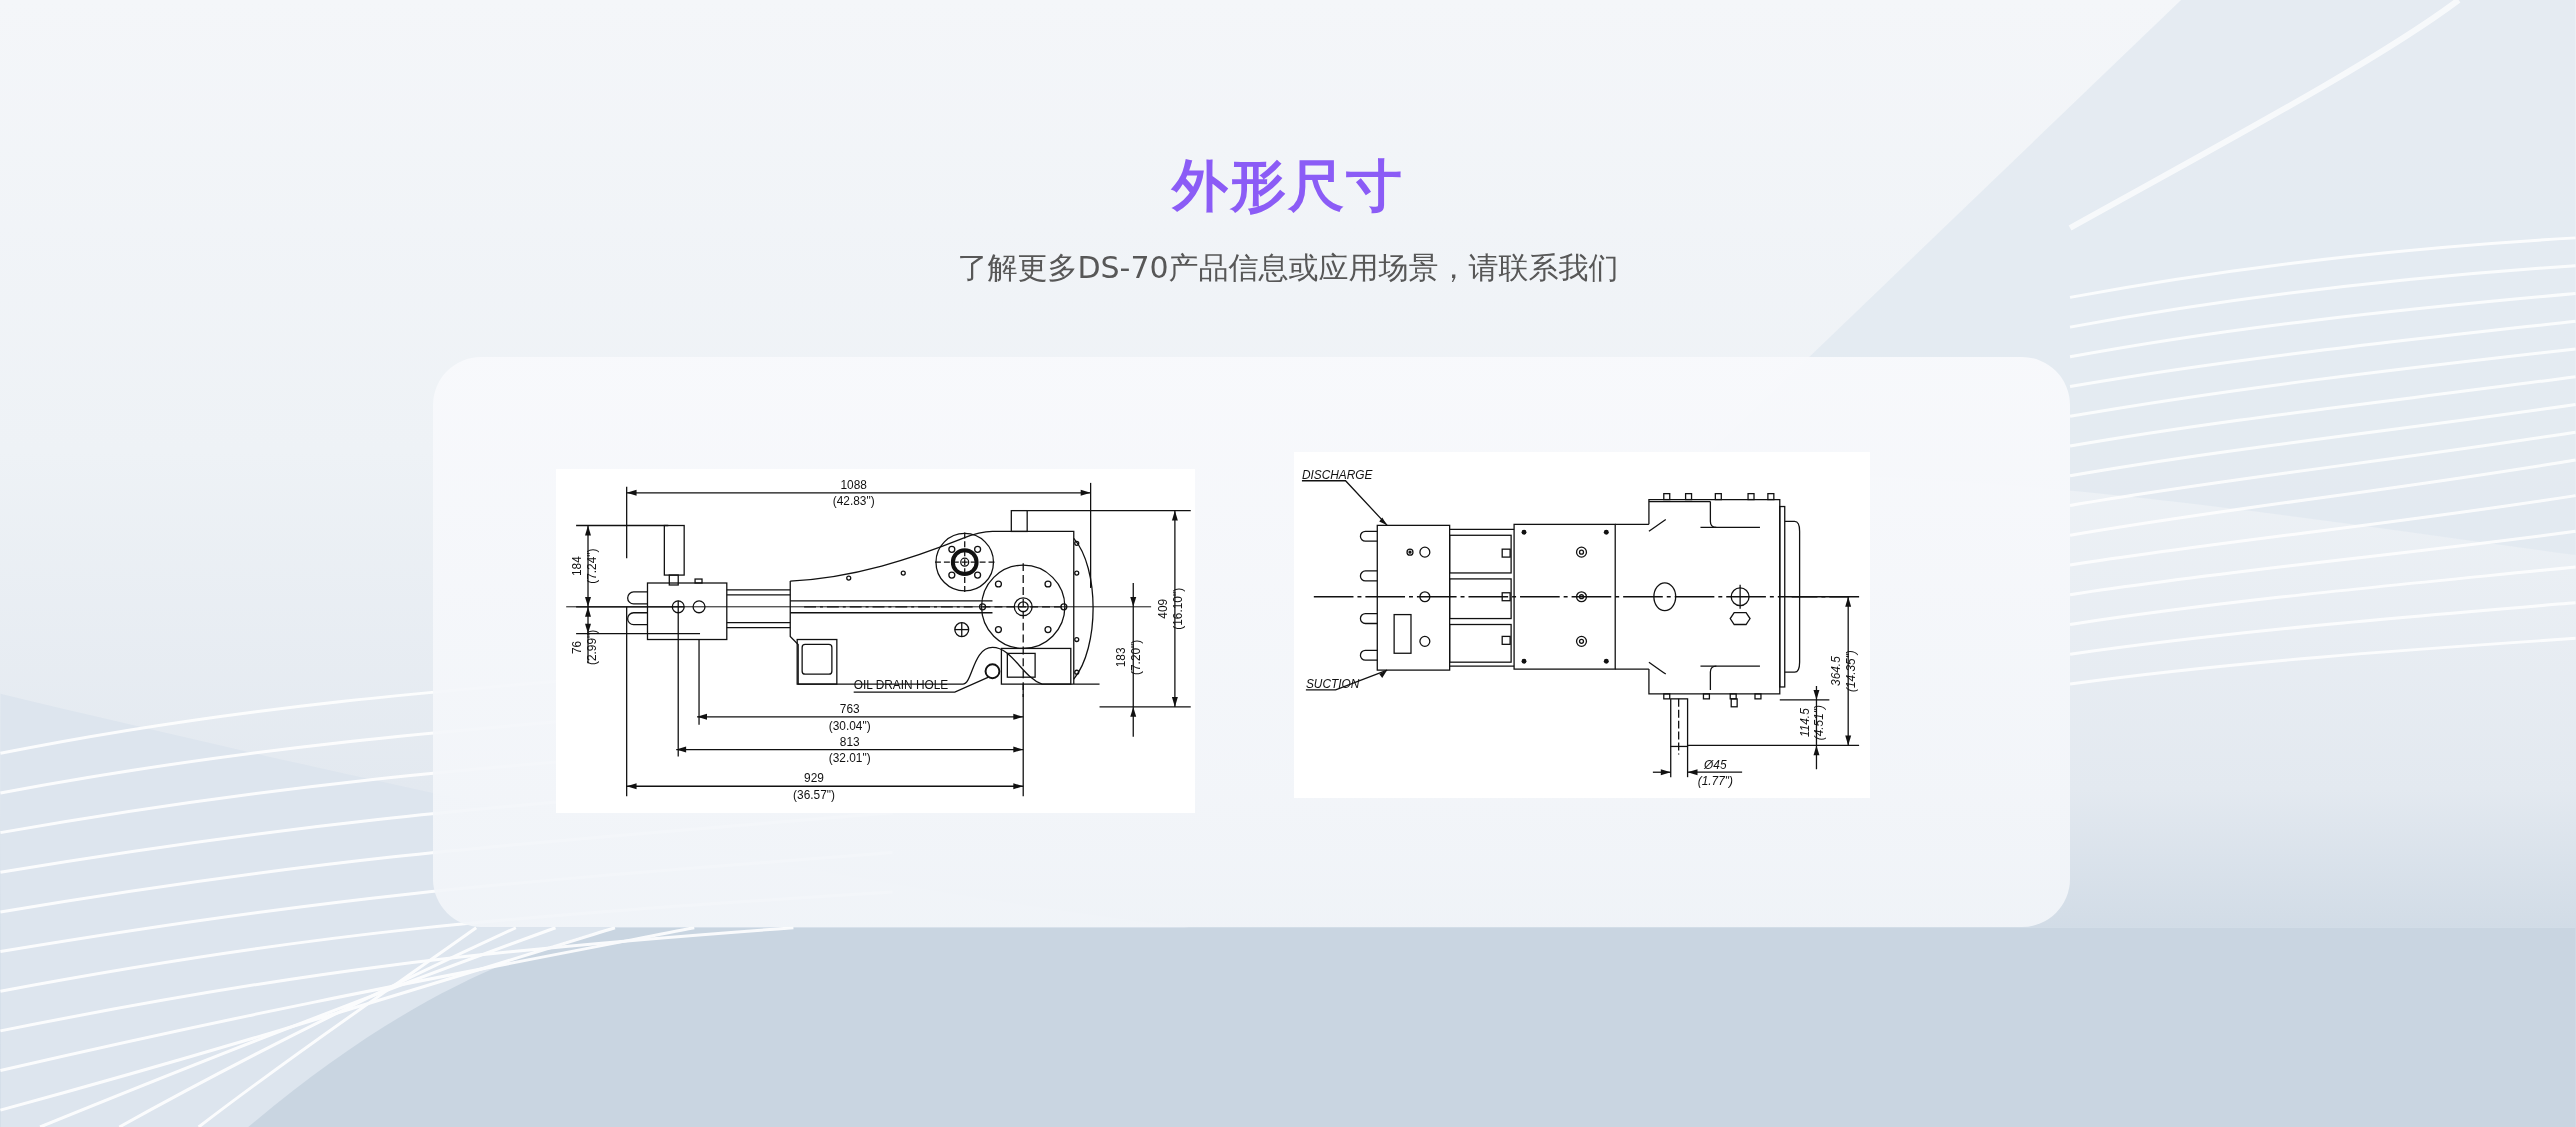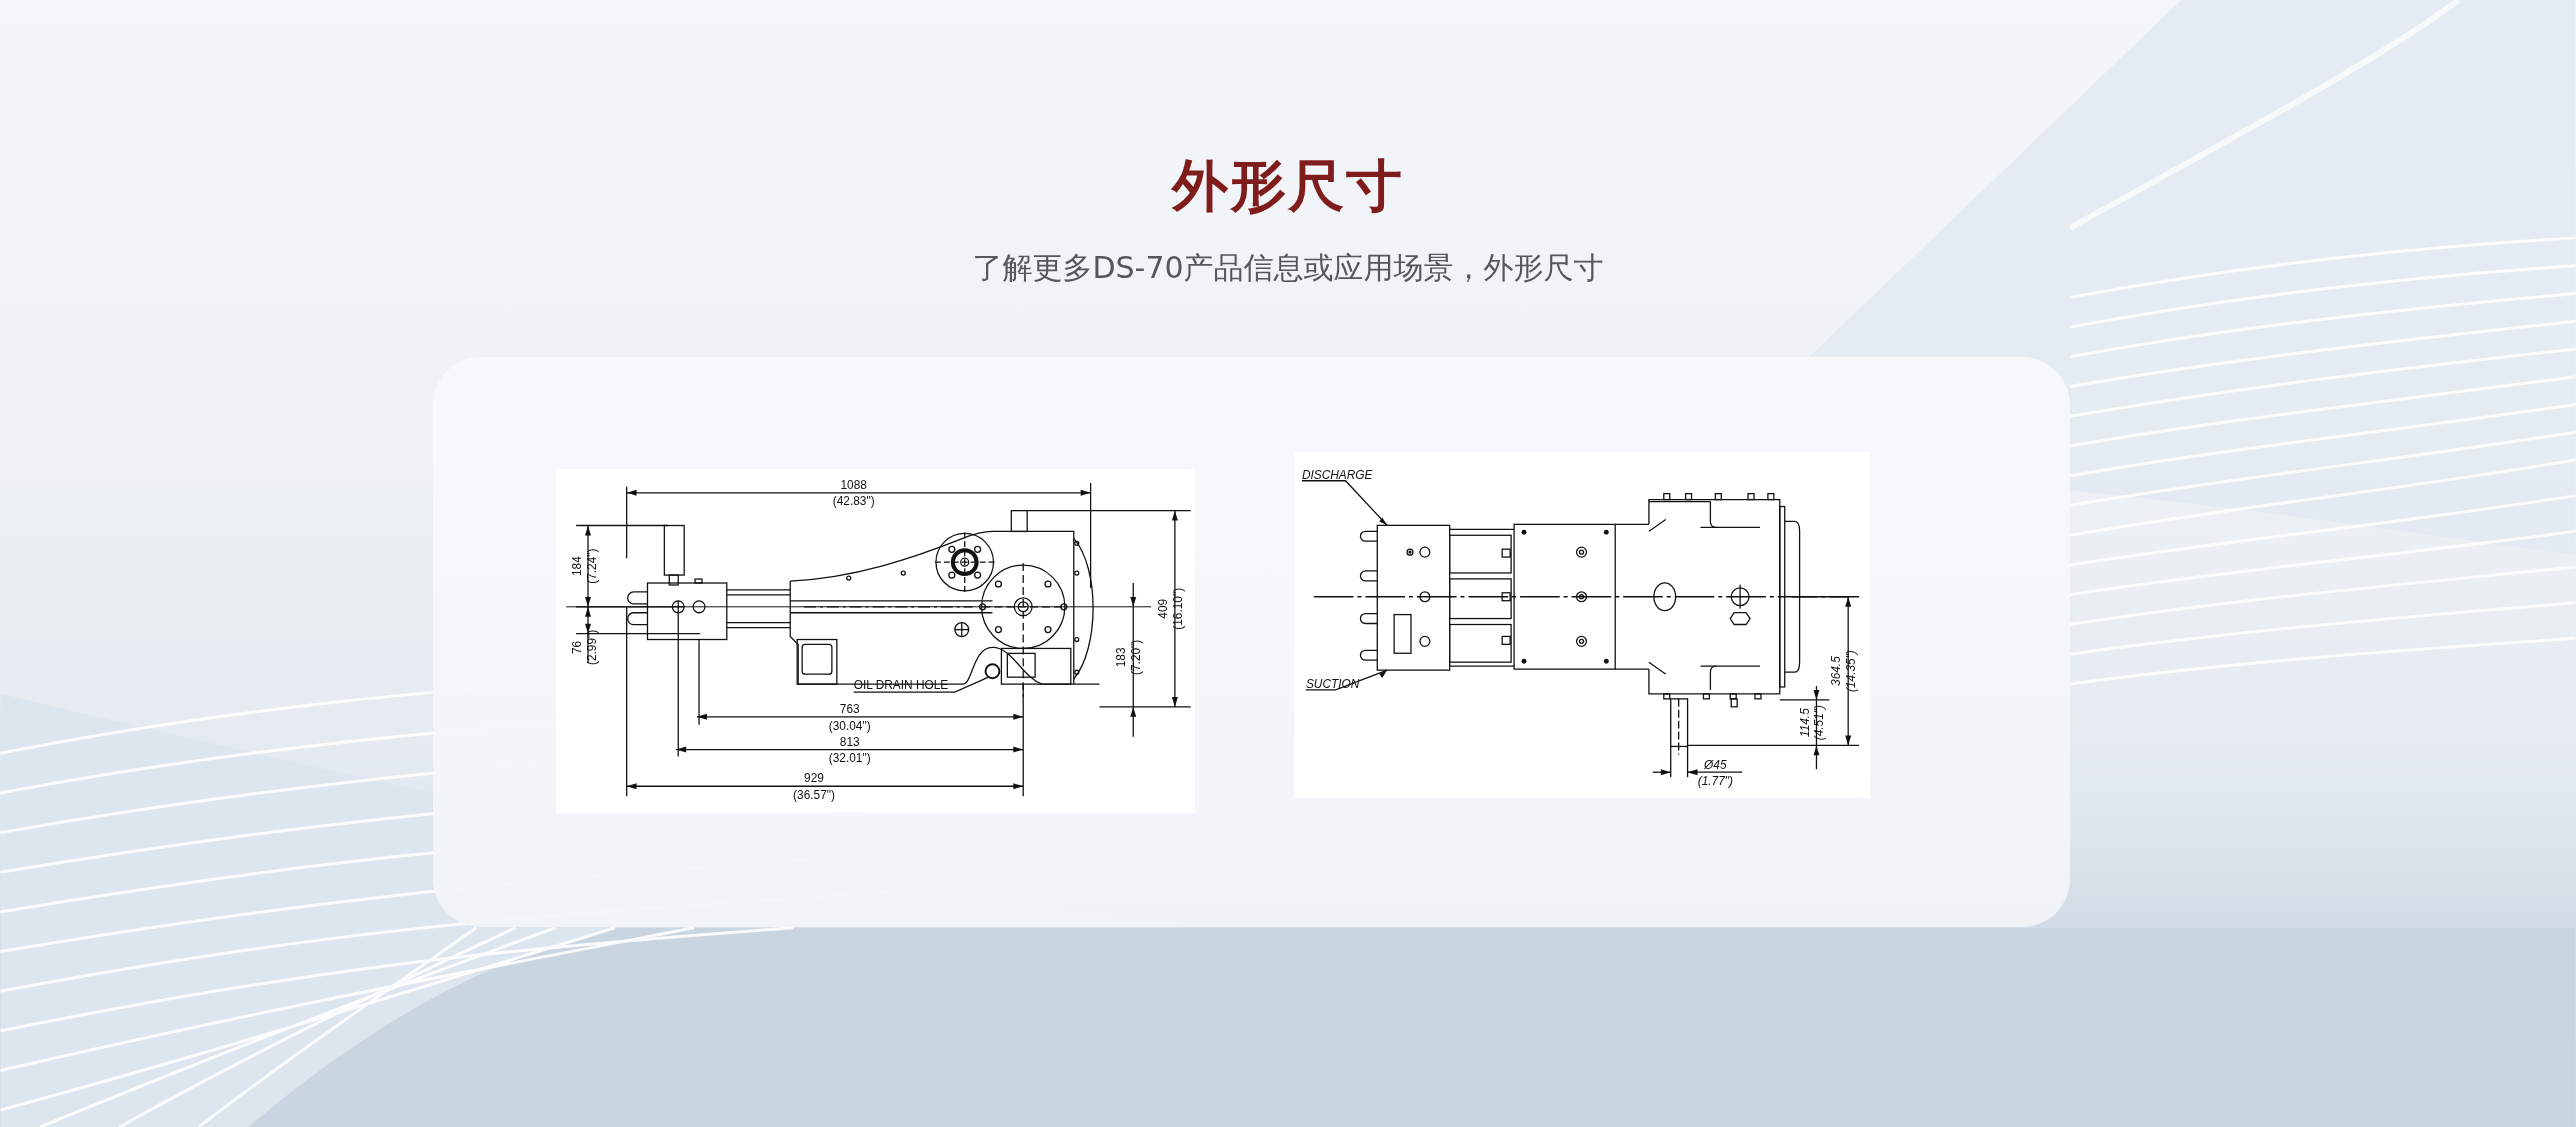--- a/index.html
+++ b/index.html
@@ -4,21 +4,21 @@
 <style>
   html, body { margin:0; padding:0; }
   body {
     width:2576px; height:1127px; position:relative; overflow:hidden;
     font-family: "DejaVu Sans", "Liberation Sans", sans-serif;
     background: linear-gradient(180deg, #f4f6f9 0%, #eef2f6 40%, #e3e9f0 70%, #cfdae5 84%, #cbd7e3 100%);
   }
   .bg-svg { position:absolute; left:0; top:0; width:2576px; height:1127px; }
   .title {
     position:absolute; left:0; width:2576px; top:149px; text-align:center;
-    font-size:56px; font-weight:bold; color:#7f1d1d; letter-spacing:2px;
+    font-size:56px; font-weight:bold; color:#8b5cf6; letter-spacing:2px;
   }
   .subtitle {
     position:absolute; left:0; width:2576px; top:248px; text-align:center;
     font-size:30px; color:#575757;
   }
   .card {
     position:absolute; left:433px; top:357px; width:1637px; height:570px;
     border-radius:48px;
     background: linear-gradient(180deg, rgba(248,249,252,0.96) 0%, rgba(242,245,249,0.92) 100%);
   }
@@ -71,21 +71,21 @@
     <path d="M2088 570 C 2250 545, 2420 528, 2598 500"></path>
     <path d="M2088 600 C 2250 575, 2420 560, 2598 536"></path>
     <path d="M2088 630 C 2250 605, 2420 590, 2598 572"></path>
     <path d="M2088 660 C 2250 637, 2420 623, 2598 608"></path>
     <path d="M2088 690 C 2250 668, 2420 656, 2598 644"></path>
   </g>
   <path d="M2088 230 C 2250 140, 2400 60, 2480 0" stroke="#ffffff" stroke-width="6" fill="none" opacity="0.7"></path>
 </svg>
 
 <div class="title">外形尺寸</div>
-<div class="subtitle">了解更多DS-70产品信息或应用场景，外形尺寸</div>
+<div class="subtitle">了解更多DS-70产品信息或应用场景，请联系我们</div>
 
 <div class="card"></div>
 
 <div class="drawing d1">
   <svg width="639" height="344" viewBox="0 0 644 347">
     <g stroke="#111" stroke-width="1.3" fill="none">
 
       <line x1="71" y1="24" x2="539" y2="24"></line>
       <line x1="71" y1="18" x2="71" y2="90"></line>
       <line x1="539" y1="14" x2="539" y2="120"></line>

